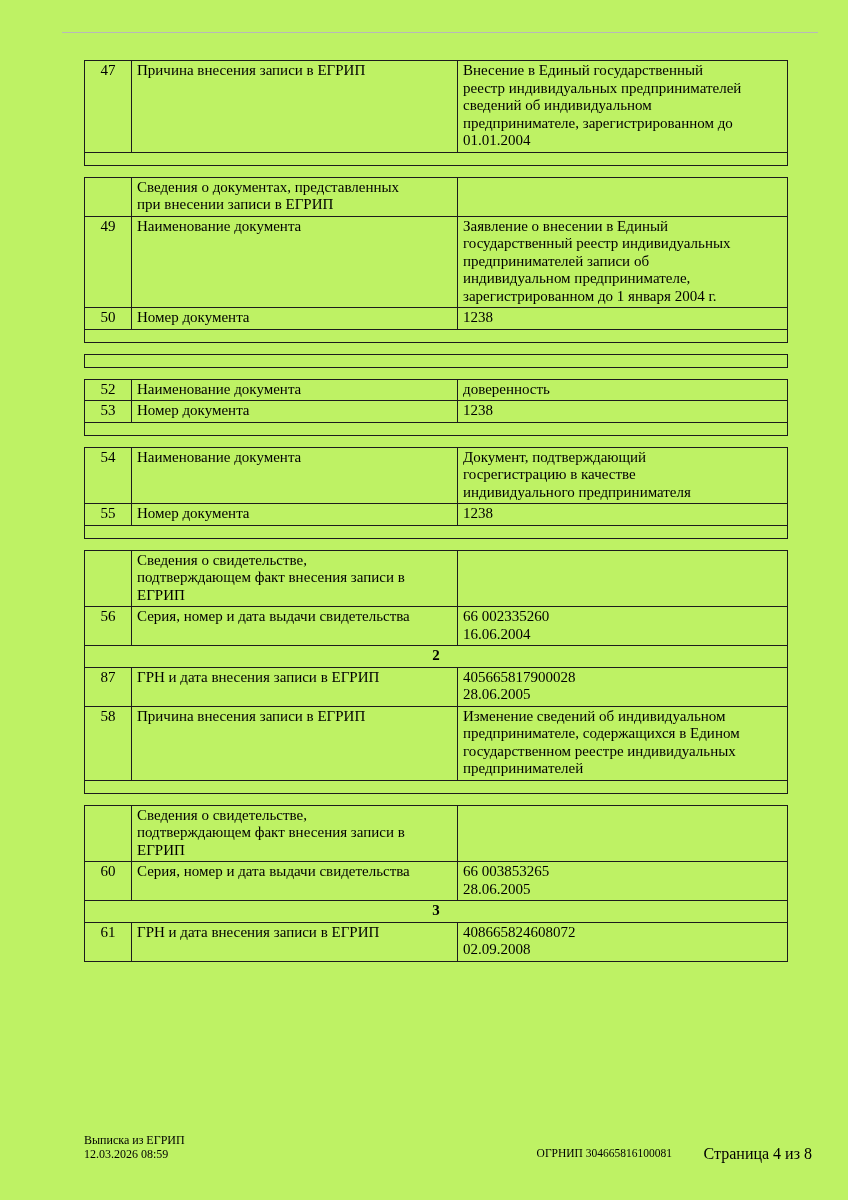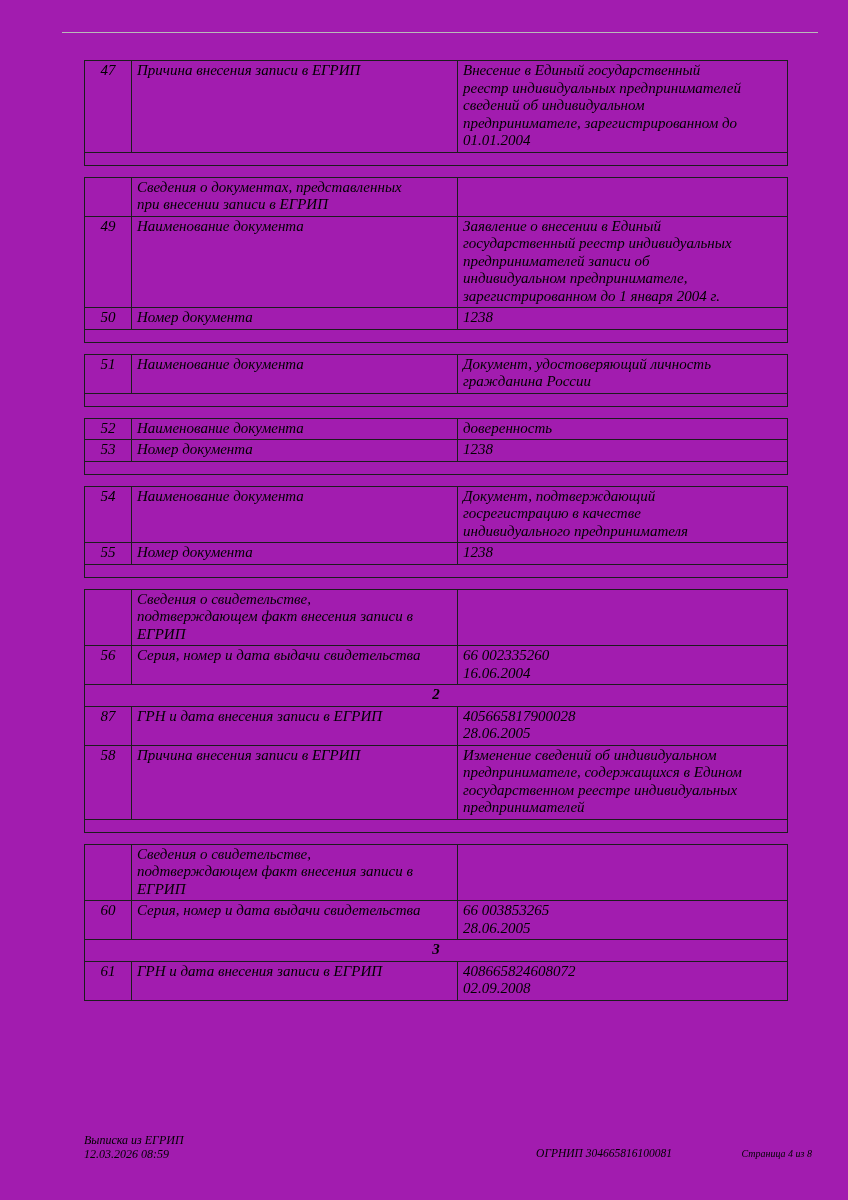--- a/index.html
+++ b/index.html
@@ -7,23 +7,22 @@
     margin: 0;
     padding: 0;
     background: #ffffff;
     font-family: "Liberation Serif", "DejaVu Serif", serif;
     color: #000;
   }
   .page {
     position: relative;
     width: 848px;
     height: 1200px;
-    background: #a21caf;
+    background: #bef264;
     overflow: hidden;
-    font-style: italic;
   }
   .top-rule {
     position: absolute;
     left: 62px;
     top: 32px;
     width: 756px;
     height: 1px;
     background: #b9b9b9;
   }
   .content {
@@ -75,21 +74,21 @@
     top: 1147px;
     width: 672px;
     text-align: right;
     font-size: 11.5px;
     line-height: 13.5px;
   }
   .footer-right {
     position: absolute;
     right: 36px;
     top: 1147px;
-    font-size: 10px;
+    font-size: 16px;
     line-height: 13.5px;
   }
 </style>
 </head>
 <body>
 
 <div class="page">
   <div class="top-rule"></div>
 
   <div class="content" id="tables-container">
@@ -146,26 +145,20 @@
           </tr>
         </tbody>
       </table>
       <table class="section">
         <colgroup>
           <col style="width: 47px;">
           <col style="width: 326px;">
           <col style="width: 330px;">
         </colgroup>
         <tbody>
-          <tr>
-            <td class="c-num">51</td>
-            <td class="c-label">Наименование документа</td>
-            <td class="c-value">Документ, удостоверяющий личность
-гражданина России</td>
-          </tr>
           <tr class="r-spacer">
             <td colspan="3"></td>
           </tr>
         </tbody>
       </table>
       <table class="section">
         <colgroup>
           <col style="width: 47px;">
           <col style="width: 326px;">
           <col style="width: 330px;">

